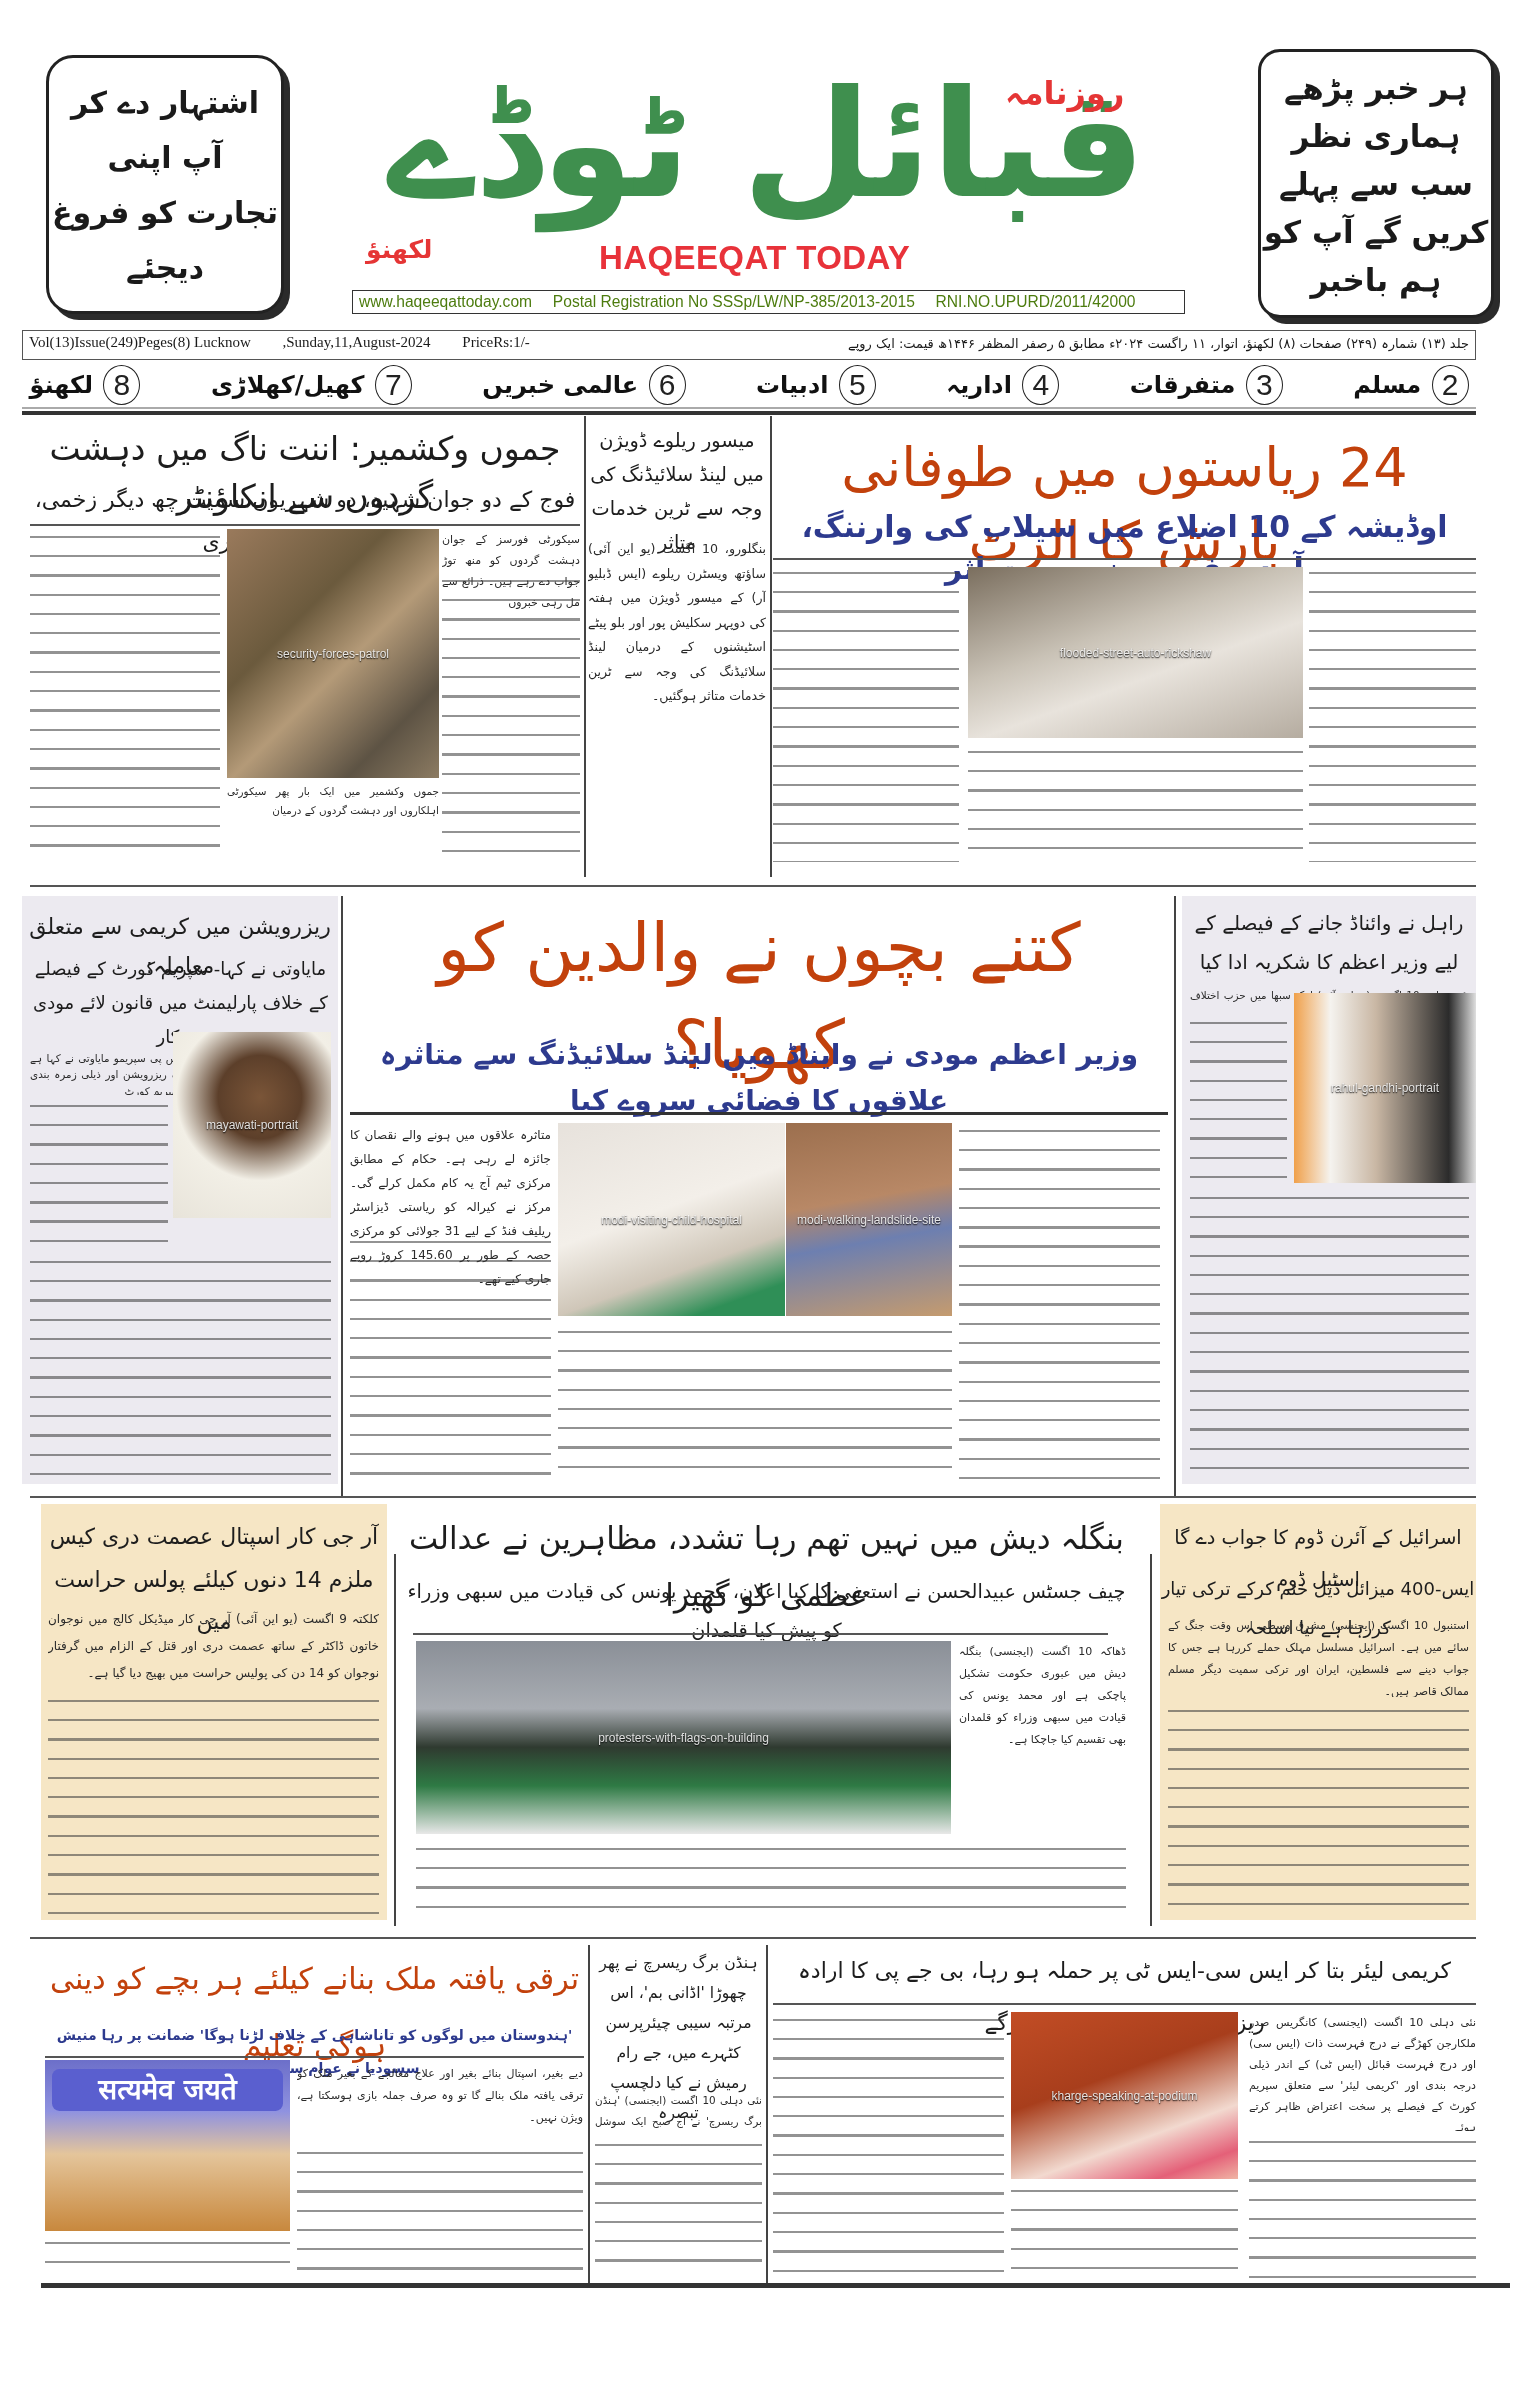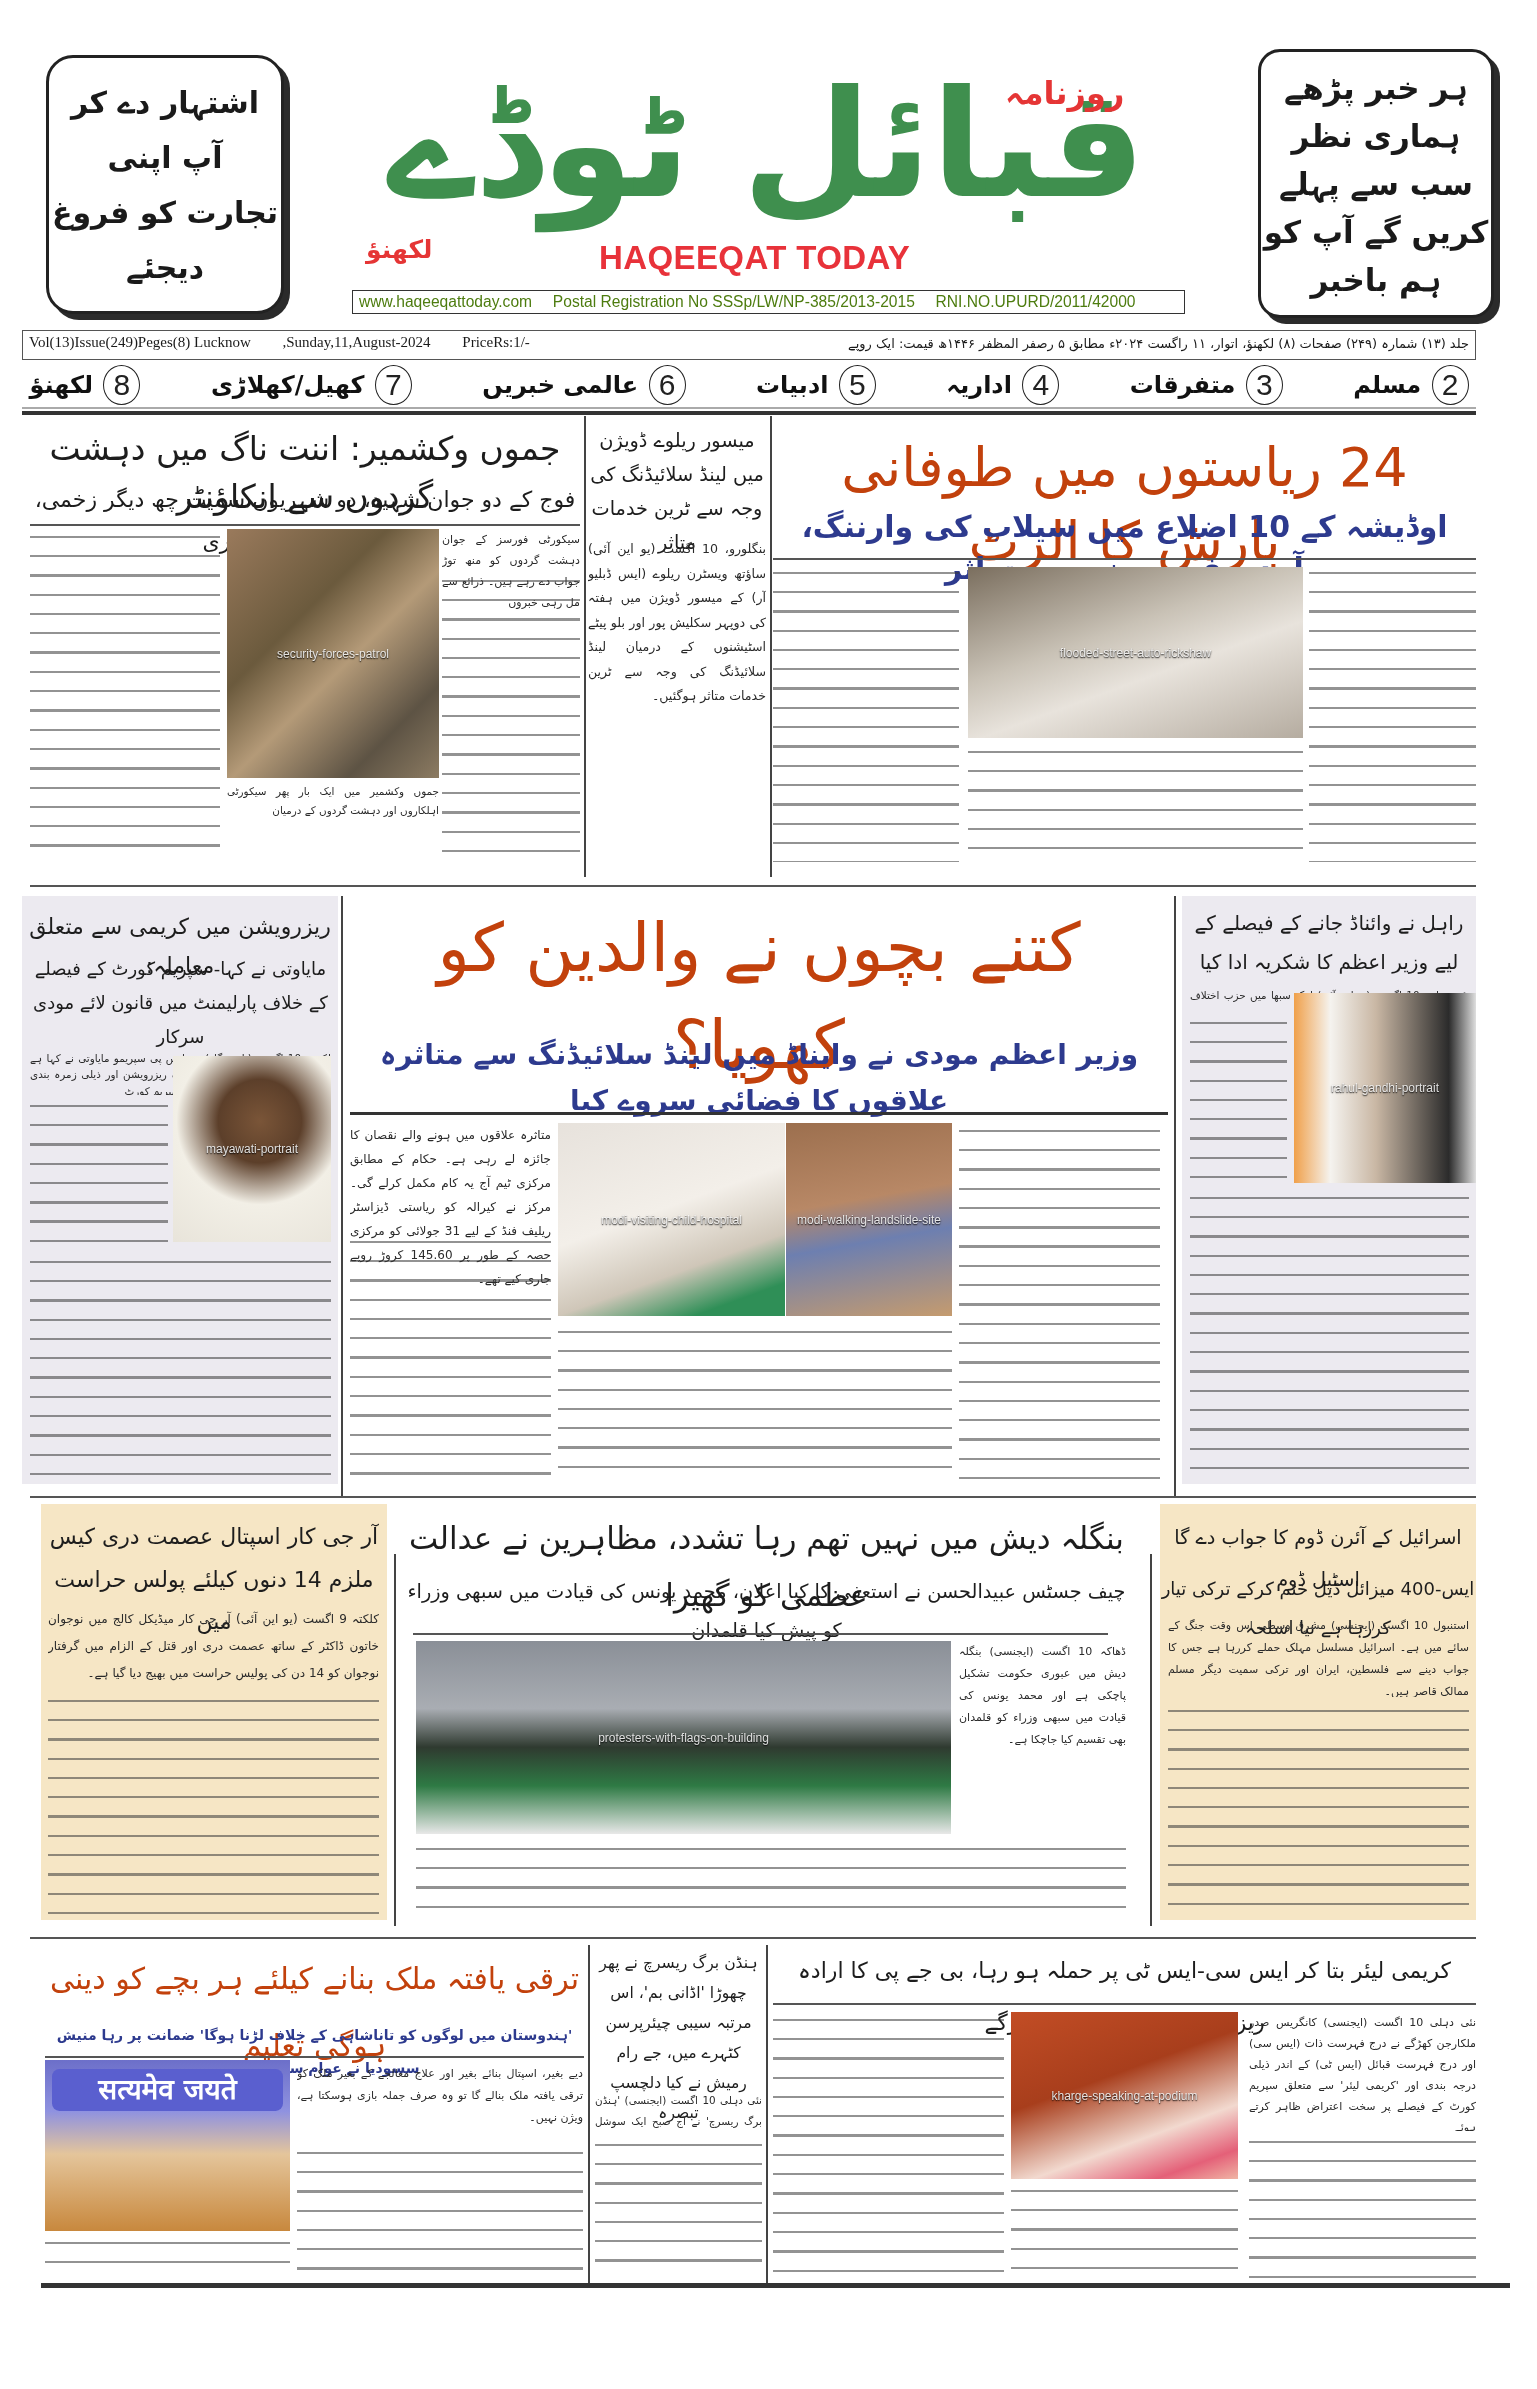--- a/index.html
+++ b/index.html
@@ -166,21 +166,21 @@
   </div>
 <div class="abs col-text" style="left:227px; top:782px; width:212px; height:82px; font-size:10.4px; line-height:19.3px;">جموں وکشمیر میں ایک بار پھر سیکورٹی اہلکاروں اور دہشت گردوں کے درمیان</div>
 <div class="lines" style="left:30px; top:529px; width:190px; height:335px;"></div>
 
 <div class="rule-thin" style="left:30px; top:885px; width:1446px;"></div>
 
 <div class="abs shade-grey" style="left:22px; top:896px; width:316px; height:588px;"></div>
 <div class="abs hl-black" style="left:22px; top:907px; width:316px; font-size:22px; line-height:39px; font-weight:normal;">ریزرویشن میں کریمی سے متعلق معاملہ:</div>
 <div class="abs hl-black" style="left:30px; top:952px; width:301px; font-size:18px; line-height:34px; font-weight:normal;">مایاوتی نے کہا- سپریم کورٹ کے فیصلے کے خلاف پارلیمنٹ میں قانون لائے مودی سرکار</div>
 <div class="abs col-text" style="left:30px; top:1050px; width:301px; height:45px; font-size:10.4px; line-height:16.4px;">لکھنؤ: 10 اگست (نامہ نگار) بی ایس پی سپریمو مایاوتی نے کہا ہے کہ مرکزی حکومت کو چاہئے کہ وہ ریزرویشن اور ذیلی زمرہ بندی میں کریمی لیئر کے نفاذ سے متعلق سپریم کورٹ</div>
-<div class="photo photo-mayawati" style="left:173px; top:1056px; width:158px; height:186px;">
+<div class="photo photo-mayawati" style="left:173px; top:1032px; width:158px; height:186px;">
     <span class="ph-label">mayawati-portrait</span>
   </div>
 <div class="lines" style="left:30px; top:1098px; width:138px; height:149px;"></div>
 <div class="lines" style="left:30px; top:1254px; width:301px; height:223px;"></div>
 <div class="vrule" style="left:341px; top:896px; height:602px;"></div>
 
 <div class="abs hl-red" style="left:350px; top:900px; width:818px; font-size:67px; line-height:97px;">کتنے بچوں نے والدین کو کھویا؟</div>
 <div class="abs hl-blue" style="left:350px; top:1032px; width:818px; font-size:28px; line-height:46px;">وزیر اعظم مودی نے وایناڈ میں لینڈ سلائیڈنگ سے متاثرہ علاقوں کا فضائی سروے کیا</div>
 <div class="rule-thick" style="left:350px; top:1112px; width:818px; height:3px;"></div>
 <div class="lines" style="left:959px; top:1123px; width:201px; height:357px;"></div>

